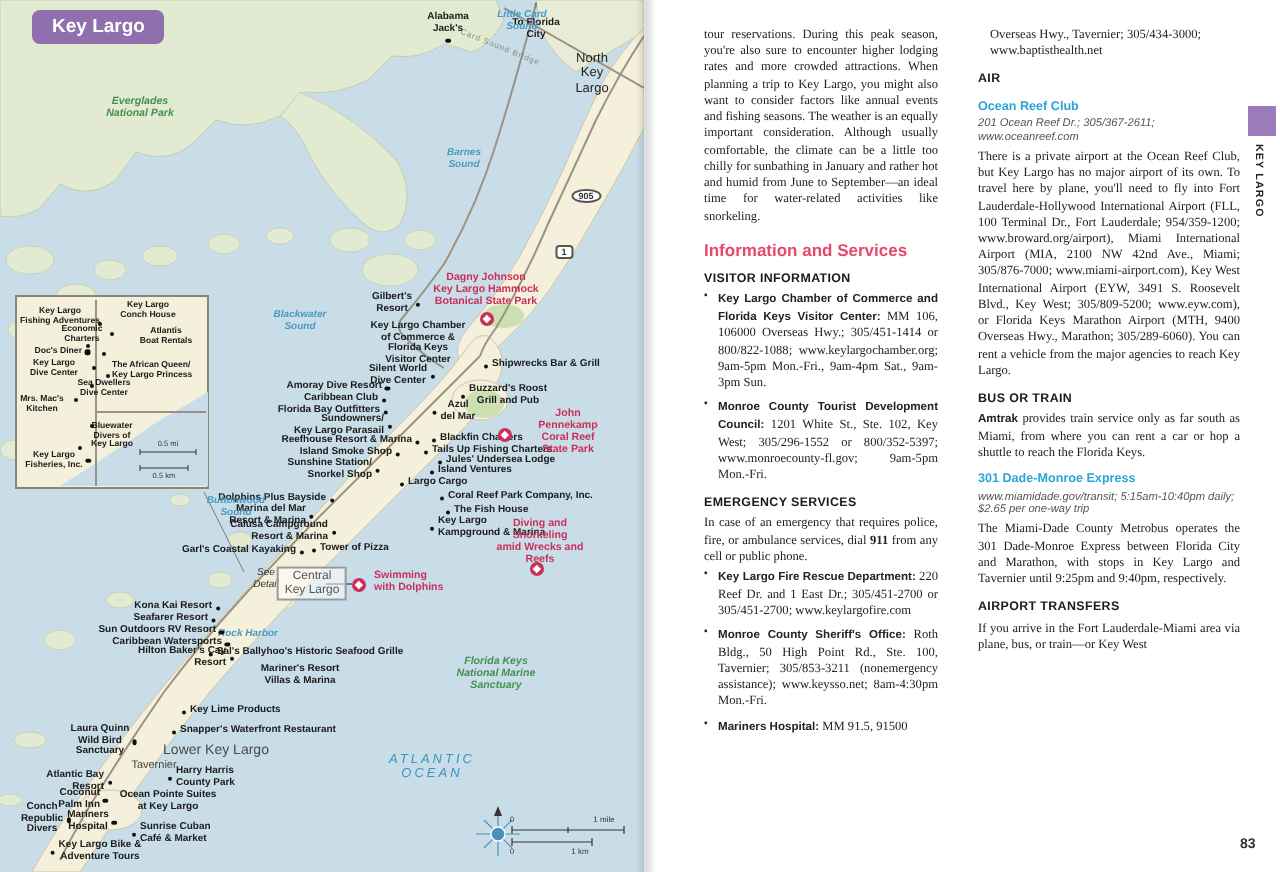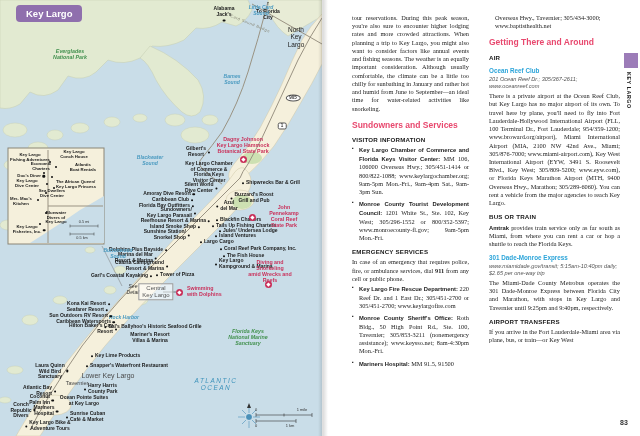--- a/index.html
+++ b/index.html
@@ -289,38 +289,37 @@
         <span class="dot" style="left: 37px; top: 199px;"></span>
         <span class="dot" style="left: 45px; top: 212px;"></span>
         <span class="dot" style="left: 39px; top: 223px;"></span>
       </div>
   </div>
 
   <div id="gutter"></div>
 
   <div id="col1" class="col">
     <p>tour reservations. During this peak season, you're also sure to encounter higher lodging rates and more crowded attractions. When planning a trip to Key Largo, you might also want to consider factors like annual events and fishing seasons. The weather is an equally important consideration. Although usually comfortable, the climate can be a little too chilly for sunbathing in January and rather hot and humid from June to September—an ideal time for water-related activities like snorkeling.</p>
-    <div class="pinkhead">Sundowners and Services</div>
+    <div class="pinkhead">Information and Services</div>
     <div class="capshead">VISITOR INFORMATION</div>
     <ul class="bullets">
       <li><span class="lead">Key Largo Chamber of Commerce and Florida Keys Visitor Center:</span><span> MM 106, 106000 Overseas Hwy.; 305/451-1414 or 800/822-1088; www.keylargochamber.org; 9am-5pm Mon.-Fri., 9am-4pm Sat., 9am-3pm Sun.</span></li>
       <li><span class="lead">Monroe County Tourist Development Council:</span><span> 1201 White St., Ste. 102, Key West; 305/296-1552 or 800/352-5397; www.monroecounty-fl.gov; 9am-5pm Mon.-Fri.</span></li>
     </ul>
     <div class="capshead">EMERGENCY SERVICES</div>
     <p><span>In case of an emergency that requires police, fire, or ambulance services, dial </span><b>911</b><span> from any cell or public phone.</span></p>
     <ul class="bullets">
       <li><span class="lead">Key Largo Fire Rescue Department:</span><span> 220 Reef Dr. and 1 East Dr.; 305/451-2700 or 305/451-2700; www.keylargofire.com</span></li>
       <li><span class="lead">Monroe County Sheriff's Office:</span><span> Roth Bldg., 50 High Point Rd., Ste. 100, Tavernier; 305/853-3211 (nonemergency assistance); www.keysso.net; 8am-4:30pm Mon.-Fri.</span></li>
       <li><span class="lead">Mariners Hospital:</span><span> MM 91.5, 91500</span></li>
     </ul>
   </div>
 
   <div id="col2" class="col">
     <p class="cont">Overseas Hwy., Tavernier; 305/434-3000; www.baptisthealth.net</p>
-    <div class="pinkhead">Getting There and Around</div>
     <div class="capshead">AIR</div>
     <div class="bluehead">Ocean Reef Club</div>
     <div class="detail">201 Ocean Reef Dr.; 305/367-2611; www.oceanreef.com</div>
     <p>There is a private airport at the Ocean Reef Club, but Key Largo has no major airport of its own. To travel here by plane, you'll need to fly into Fort Lauderdale-Hollywood International Airport (FLL, 100 Terminal Dr., Fort Lauderdale; 954/359-1200; www.broward.org/airport), Miami International Airport (MIA, 2100 NW 42nd Ave., Miami; 305/876-7000; www.miami-airport.com), Key West International Airport (EYW, 3491 S. Roosevelt Blvd., Key West; 305/809-5200; www.eyw.com), or Florida Keys Marathon Airport (MTH, 9400 Overseas Hwy., Marathon; 305/289-6060). You can rent a vehicle from the major agencies to reach Key Largo.</p>
     <div class="capshead">BUS OR TRAIN</div>
     <p><span class="lead">Amtrak</span><span> provides train service only as far south as Miami, from where you can rent a car or hop a shuttle to reach the Florida Keys.</span></p>
     <div class="bluehead">301 Dade-Monroe Express</div>
     <div class="detail">www.miamidade.gov/transit; 5:15am-10:40pm daily; $2.65 per one-way trip</div>
     <p>The Miami-Dade County Metrobus operates the 301 Dade-Monroe Express between Florida City and Marathon, with stops in Key Largo and Tavernier until 9:25pm and 9:40pm, respectively.</p>
     <div class="capshead">AIRPORT TRANSFERS</div>

